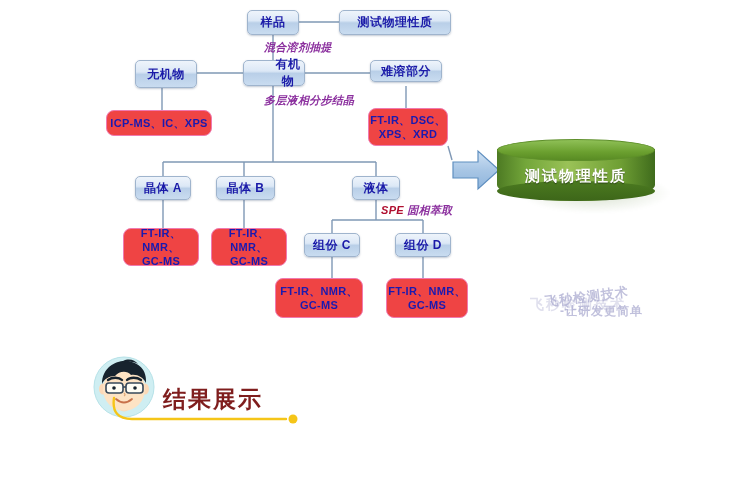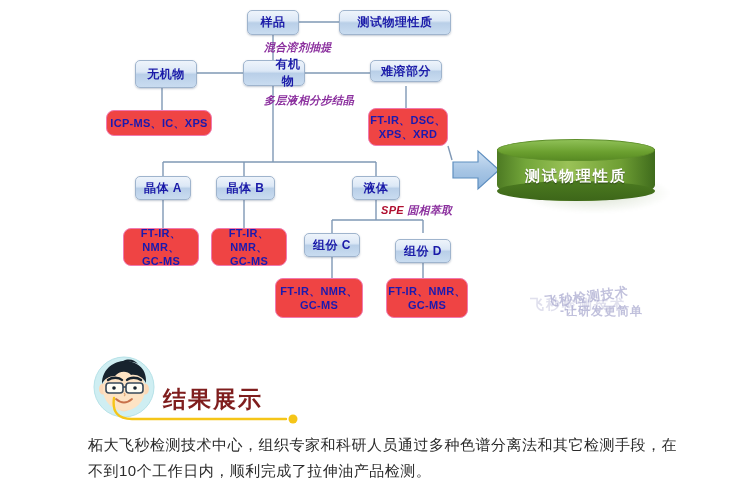--- a/index.html
+++ b/index.html
@@ -181,21 +181,21 @@
       </div>
     <div class="node" style="left:216px;top:176px;width:59px;height:24px;">
         <span>晶体 B</span>
       </div>
     <div class="node" style="left:352px;top:176px;width:48px;height:24px;">
         <span>液体</span>
       </div>
     <div class="node" style="left:304px;top:233px;width:56px;height:24px;">
         <span>组份 C</span>
       </div>
-    <div class="node" style="left:395px;top:233px;width:56px;height:24px;margin-top:6px;">
+    <div class="node" style="left:395px;top:233px;width:56px;height:24px;">
         <span>组份 D</span>
       </div>
 
     <div class="pnode" style="left:106px;top:110px;width:106px;height:26px;">
         <span>ICP-MS、IC、XPS</span>
       </div>
     <div class="pnode" style="left:368px;top:108px;width:80px;height:38px;white-space:pre-line;"><span>FT-IR、DSC、
 XPS、XRD</span></div>
     <div class="pnode" style="left:123px;top:228px;width:76px;height:38px;white-space:pre-line;"><span>FT-IR、NMR、
 GC-MS</span></div>
@@ -263,16 +263,15 @@
       <path d="M26 53 q5 5 10 0 q-5 3 -10 0 Z" fill="#fbd9b8"></path>
     </svg>
 
     <svg id="underline" viewBox="0 0 200 32">
       <path d="M4 4 C2 18 8 25 22 25 L176 25" stroke="#f5c518" stroke-width="2.4" fill="none" stroke-linecap="round"></path>
       <circle cx="183" cy="25" r="4.5" fill="#f5c518"></circle>
     </svg>
 
     <div id="heading">结果展示</div>
 
-    <div id="para">柘大飞秒检测技术中心，组织专家和科研人员通过多种色谱分离法和其它检测手段，在不到10个工作日内，顺利完成了拉伸油产品检测。</div>
 
   </div>
 </div>
 
 </body></html>

